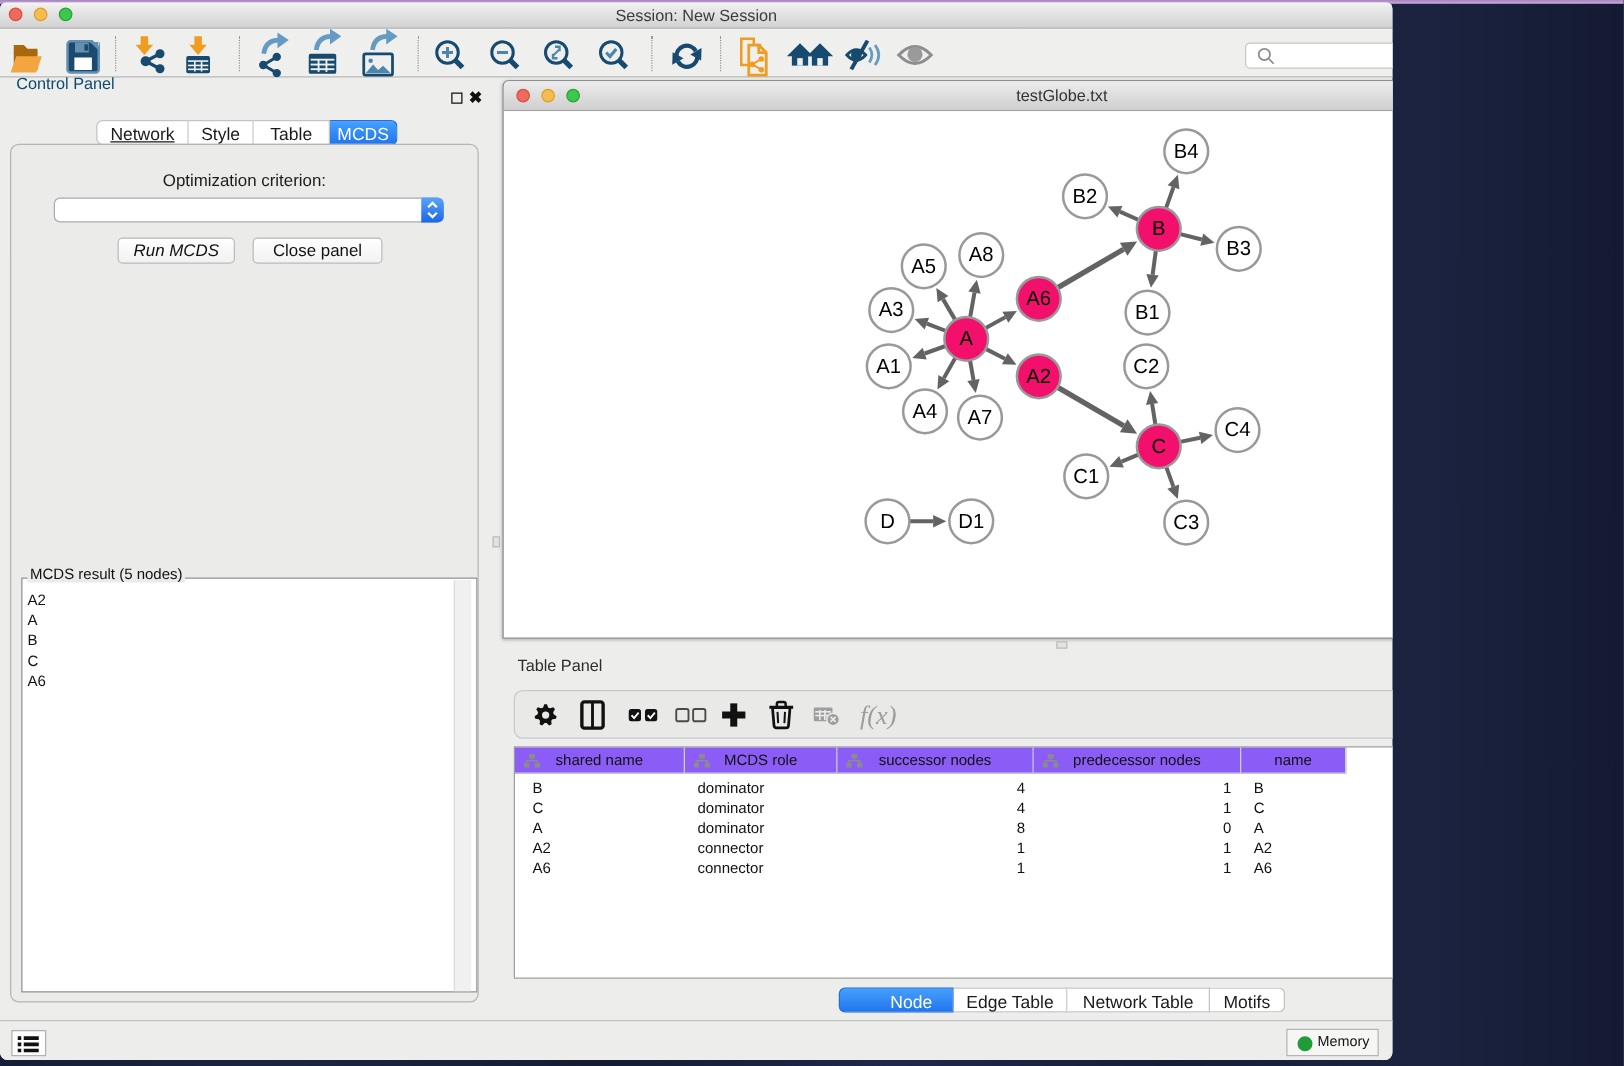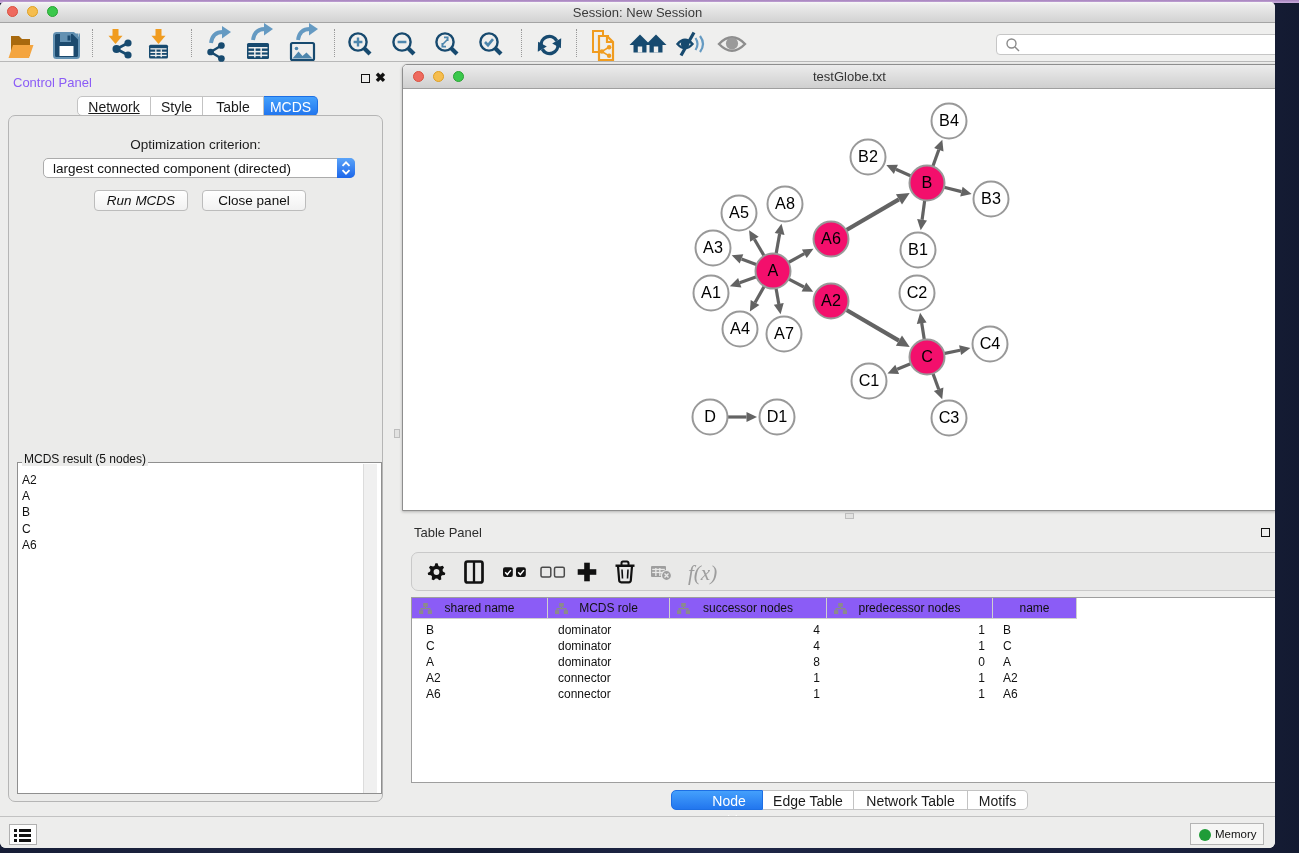--- a/index.html
+++ b/index.html
@@ -1,30 +1,30 @@
 <!DOCTYPE html>
 <html><head><meta charset="utf-8">
 <style>
 *{margin:0;padding:0;box-sizing:border-box;}
 html,body{width:1299px;height:853px;overflow:hidden;font-family:"Liberation Sans",sans-serif;}
 body{background:#10182e;position:relative;}
 #desktop{position:absolute;inset:0;background:linear-gradient(90deg,#161d36 0%,#1d2440 18%,#141b33 37%,#20284a 55%,#171e38 72%,#1c2340 88%,#131a31 100%);}
 #desktop:before{content:"";position:absolute;left:0;top:0;width:100%;height:3px;background:linear-gradient(#a683bd,#cbaede);}
-#app{position:absolute;left:0;top:2px;width:1275px;height:846px;background:#ededec;border-radius:5px 5px 6px 6px;overflow:hidden;}
+#app{position:absolute;left:0;top:2px;width:1114px;height:846px;background:#ededec;border-radius:5px 5px 6px 6px;overflow:hidden;}
 .titlebar{position:absolute;left:0;top:0;width:100%;height:21px;background:linear-gradient(#f7f7f7,#ececec 15%,#d2d2d2);border-bottom:1px solid #a4a4a4;}
 .tl{position:absolute;top:4px;width:11px;height:11px;border-radius:50%;}
 .tl.r{background:#ee6a5f;border:1px solid #d9503f;}
 .tl.y{background:#f5bd4f;border:1px solid #dfa023;}
 .tl.g{background:#3bc84c;border:1px solid #2aa334;}
 .wtitle{position:absolute;top:0;width:100%;text-align:center;font-size:13px;color:#3b3b3b;line-height:21px;}
 #toolbar{position:absolute;left:0;top:21px;width:100%;height:39px;background:#efefee;border-bottom:1px solid #b8b8b8;}
 .tsep{position:absolute;top:6px;height:28px;width:0;border-left:1px dotted #999;}
 #searchbox{position:absolute;left:996px;top:11px;width:294px;height:21px;background:#fff;border:1px solid #c6c6c6;border-radius:4px;}
 
-#cp-title{position:absolute;left:13px;top:73px;font-size:13px;color:#8b5cf6;}
+#cp-title{position:absolute;left:13px;top:57px;font-size:13px;color:#0c4a6e;}
 .sqbtn{position:absolute;width:9px;height:9px;border:1.5px solid #111;background:transparent;}
 .xbtn{position:absolute;font-size:13px;font-weight:bold;color:#111;line-height:10px;}
 .tabs{position:absolute;display:flex;height:20px;}
 .tab{height:20px;line-height:20px;text-align:center;font-size:14px;color:#1a1a1a;background:#fff;border-top:1px solid #c3c3c3;border-bottom:1px solid #c3c3c3;border-right:1px solid #c3c3c3;}
 .tab.first{border-left:1px solid #c3c3c3;border-radius:5px 0 0 5px;}
 .tab.last{border-radius:0 5px 5px 0;}
 .tab.sel{background:linear-gradient(#44a0fc,#2276ee);color:#fff;border-color:#1d6fe4;}
 #cp-panel{position:absolute;left:8px;top:113px;width:375px;height:687px;background:#ebebea;border:1px solid #b5b5b5;border-radius:7px;}
 #opt-label{position:absolute;left:0;top:135px;width:391px;text-align:center;font-size:13.5px;color:#1c1c1c;}
 #dropdown{position:absolute;left:43px;top:156px;width:312px;height:20px;background:#fff;border:1px solid #ababab;border-radius:5px;}
@@ -167,21 +167,20 @@
   <div class="xbtn" style="left:375px;top:71px;">✖</div>
   <div class="tabs" style="left:77px;top:94px;">
     <div class="tab first" style="width:74px;text-decoration:underline;">Network</div>
     <div class="tab" style="width:52px;">Style</div>
     <div class="tab" style="width:61px;">Table</div>
     <div class="tab sel last" style="width:54px;">MCDS</div>
   </div>
   <div id="cp-panel"></div>
   <div id="opt-label">Optimization criterion:</div>
   <div id="dropdown">
-      <span class="txt">largest connected component (directed)</span>
     <div class="step"><svg width="18" height="20">
           <path d="M5.5 7.8 L9 4.3 L12.5 7.8" stroke="#fff" stroke-width="1.8" fill="none"></path>
           <path d="M5.5 12.2 L9 15.7 L12.5 12.2" stroke="#fff" stroke-width="1.8" fill="none"></path>
         </svg></div>
   </div>
   <div class="btn" style="left:94px;top:188px;width:94px;font-style:italic;">Run MCDS</div>
   <div class="btn" style="left:202px;top:188px;width:104px;">Close panel</div>
   <div id="fieldset">
       <div id="fs-scroll"></div>
     </div>

